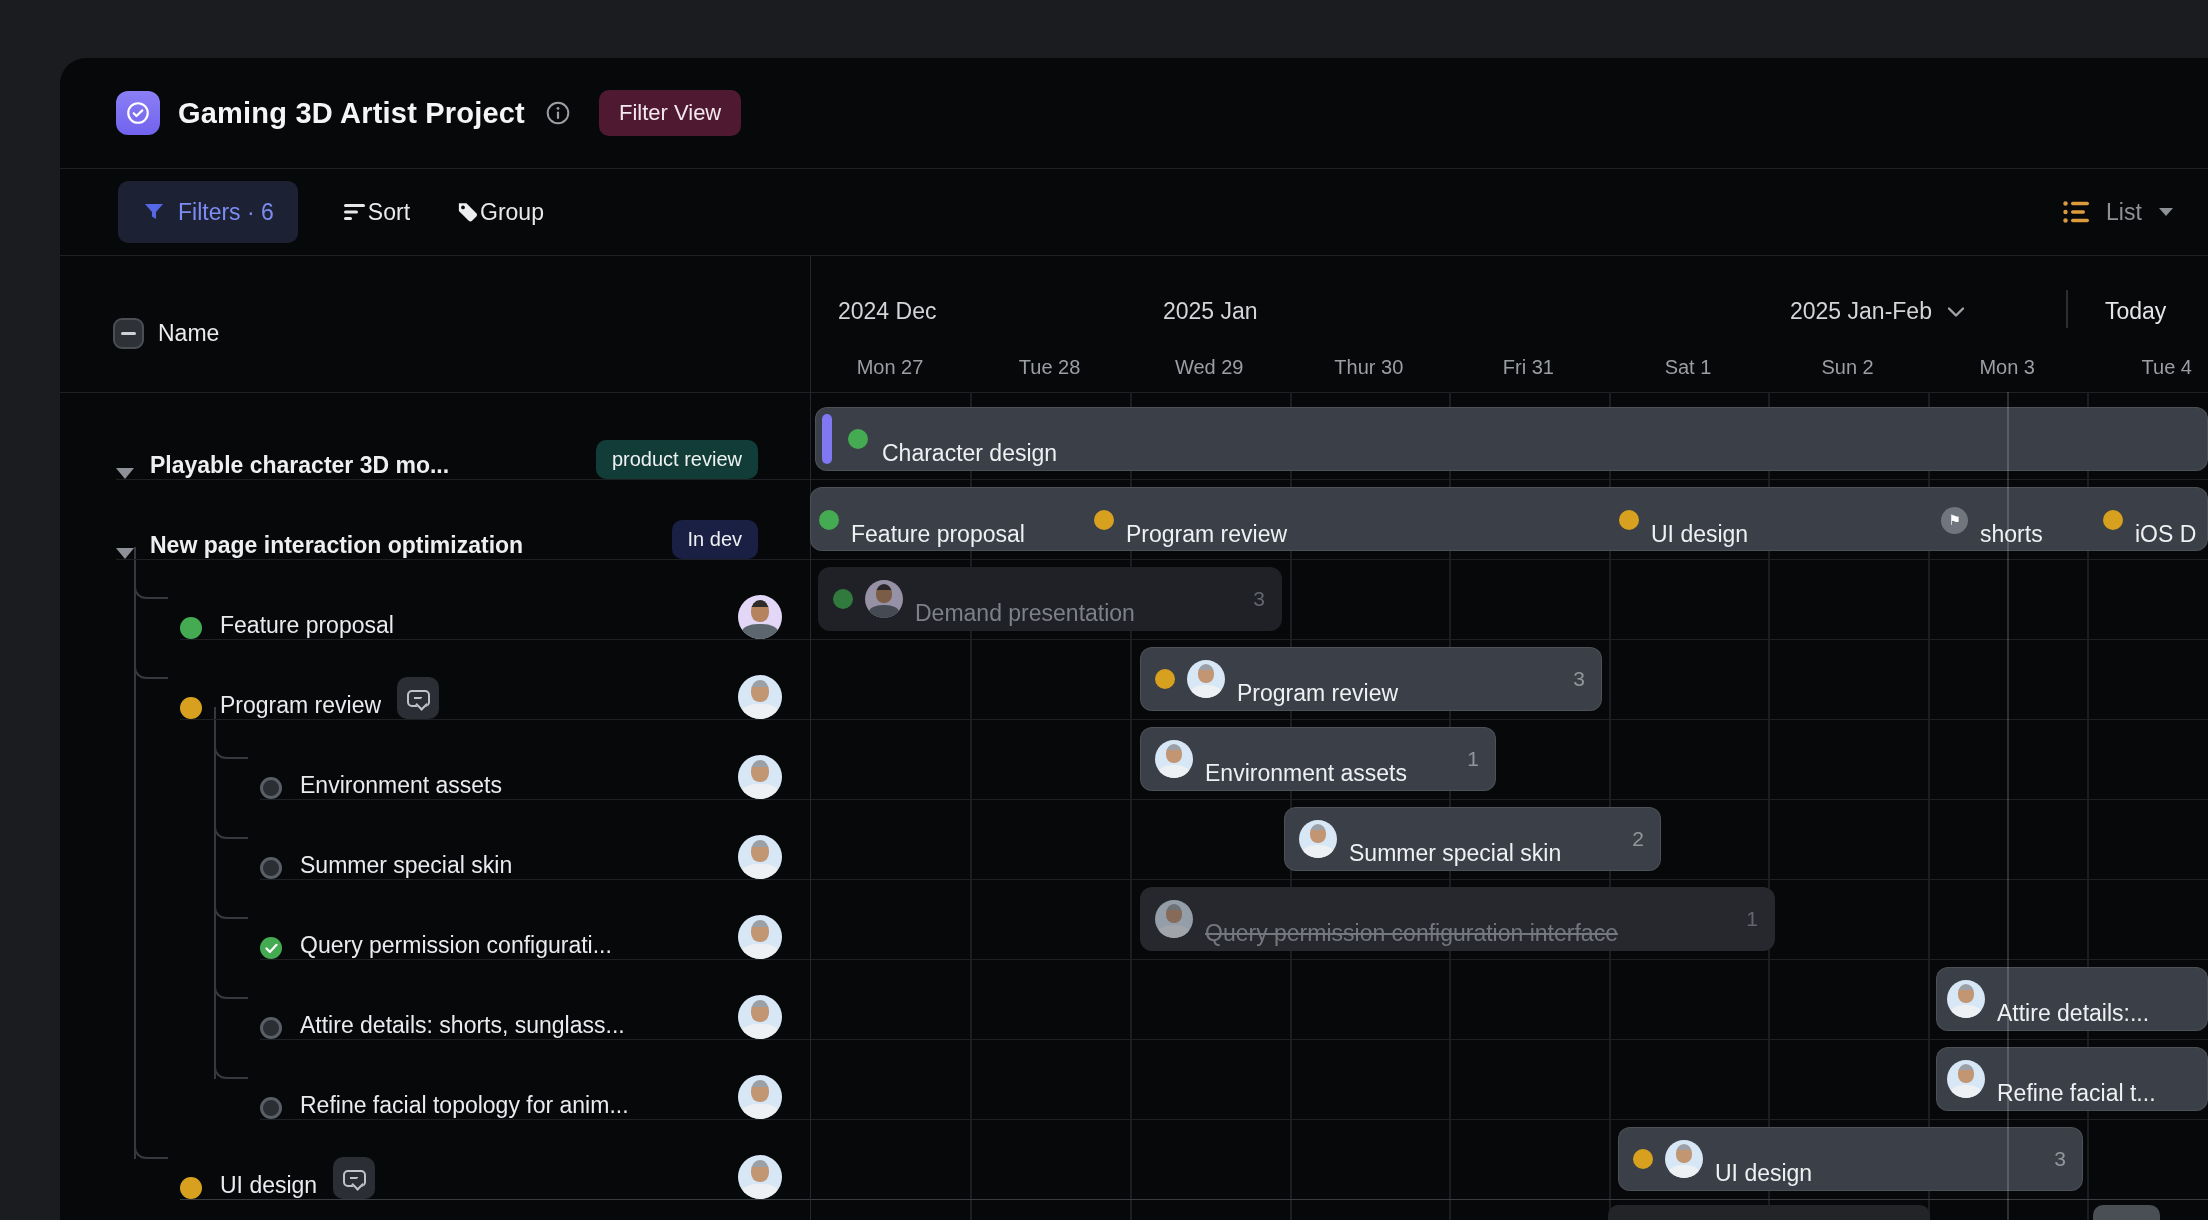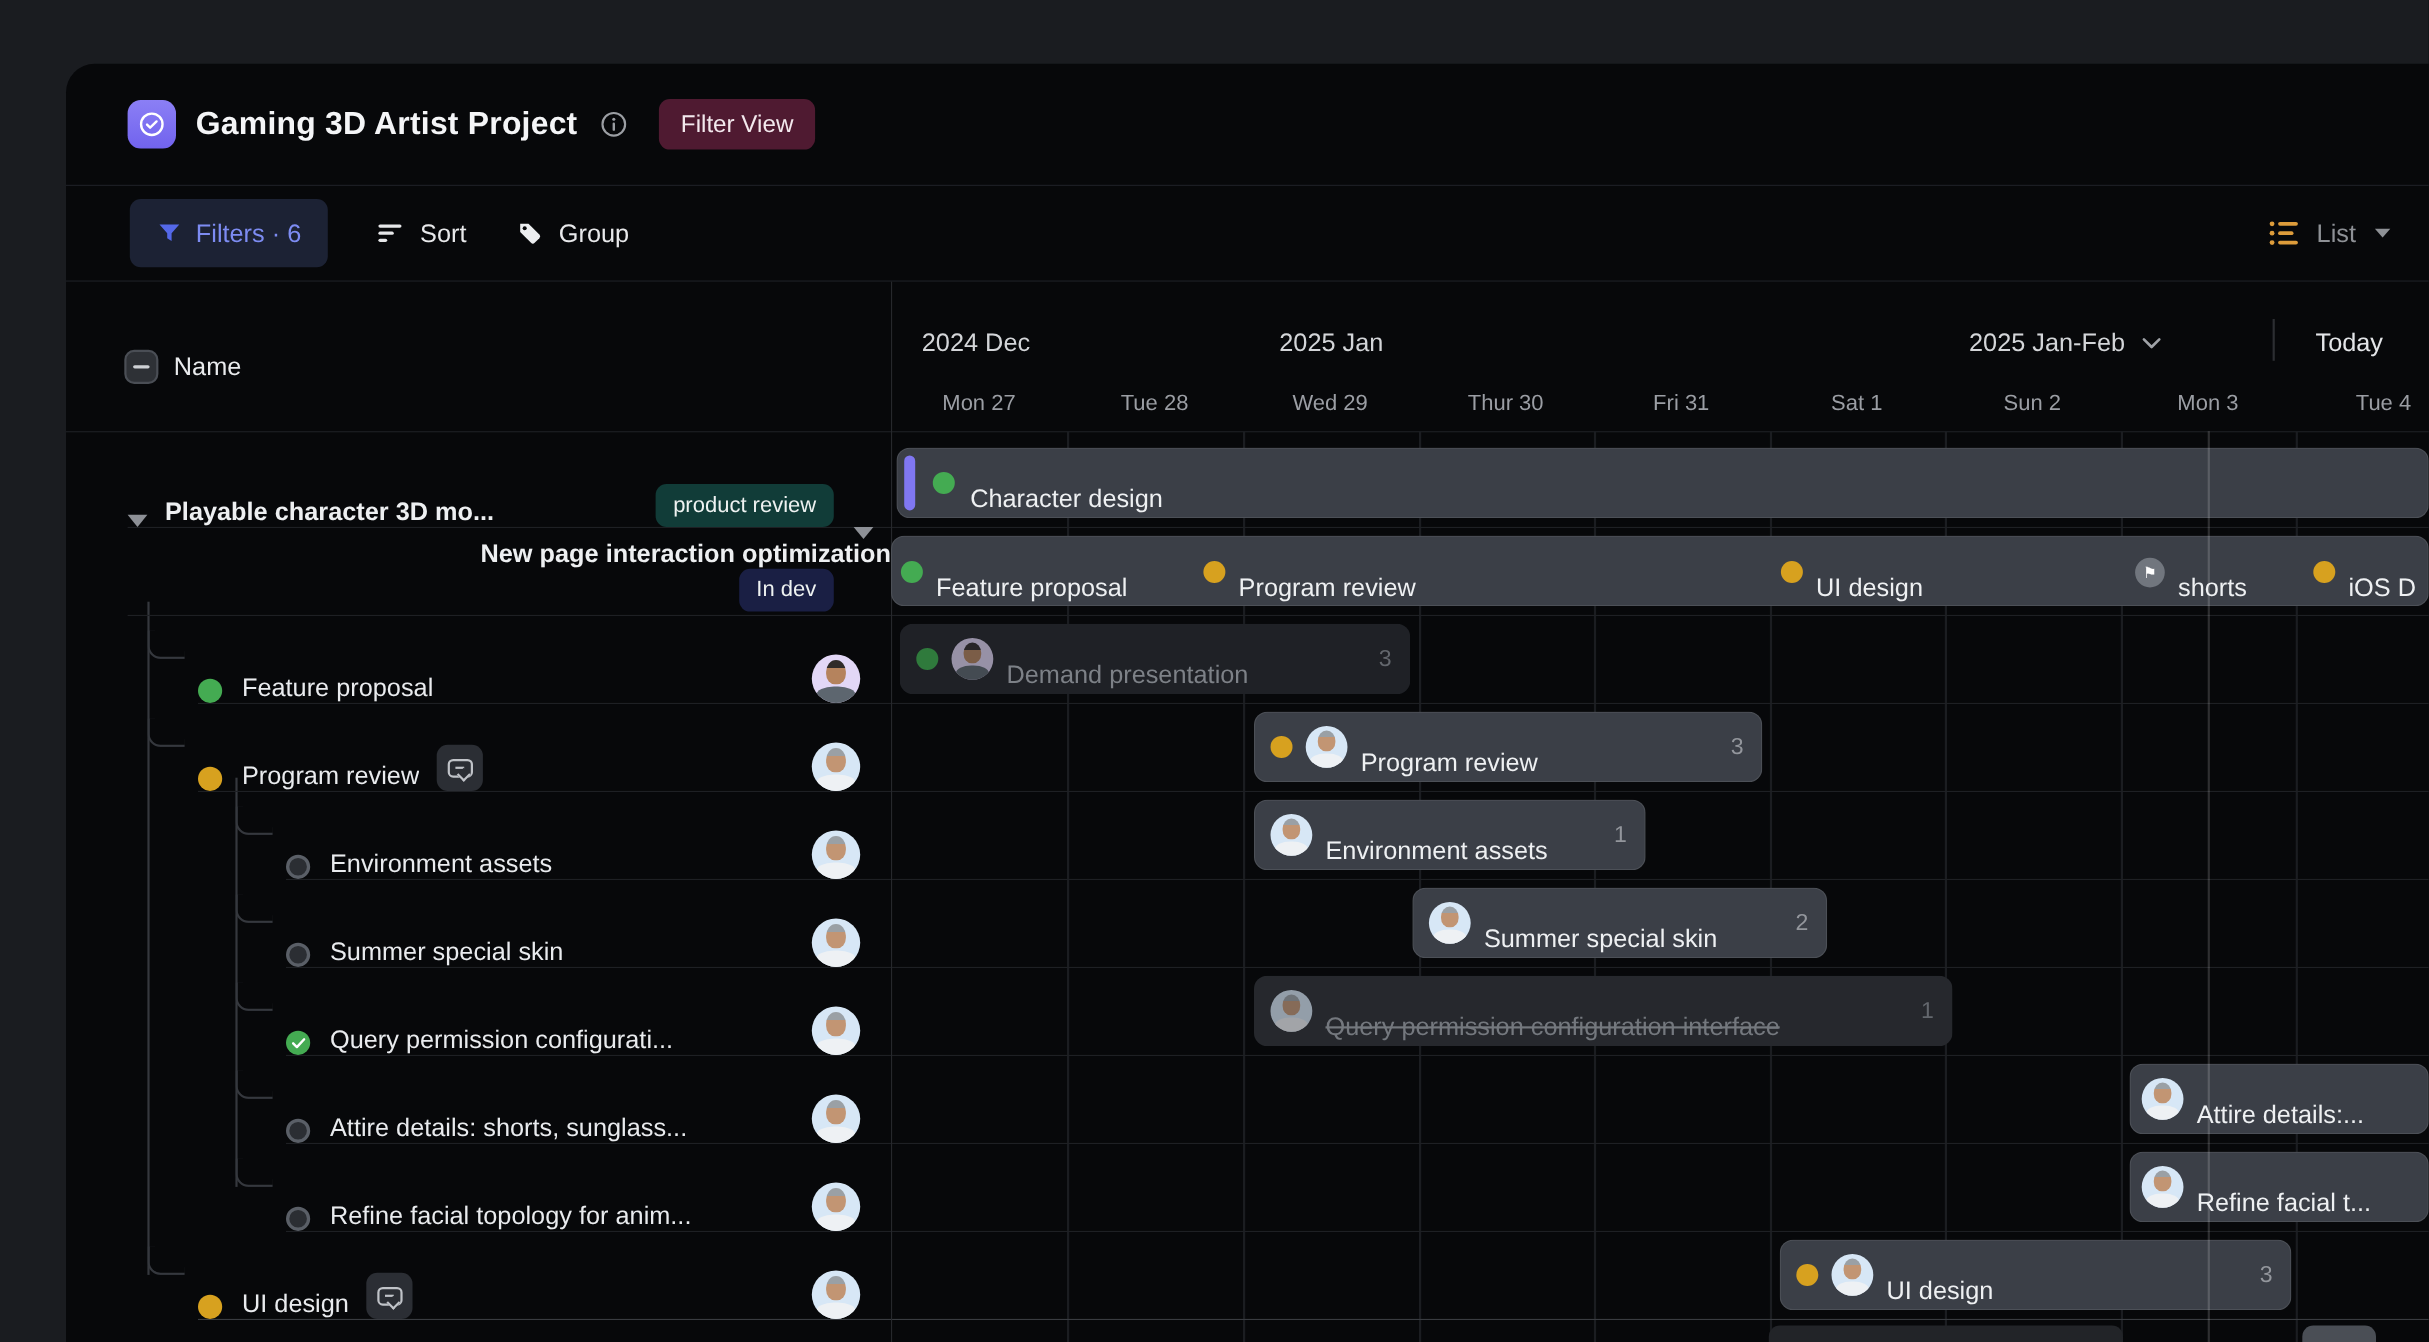--- a/index.html
+++ b/index.html
@@ -21,21 +21,21 @@
                 font-weight:500; padding:10px 20px; border-radius:10px; border:none; }
 
   .hdiv { position:absolute; left:0; width:100%; height:1px; background:#1f2126; }
 
   
   .toolbar { position:absolute; left:0; top:111px; width:100%; height:86px;
              display:flex; align-items:center; padding-left:58px; }
   .chip { display:flex; align-items:center; gap:12px; background:#1c2234;
           border-radius:10px; height:62px; padding:0 24px; }
   .chip-label { color:#7d8cf2; font-size:23px; font-weight:500; }
-  .tbtn { display:flex; align-items:center; gap:14px; margin-left:44px; color:#e8e9eb;
+  .tbtn { display:flex; align-items:center; margin-left:44px; color:#e8e9eb;
           font-size:23px; font-weight:500;justify-content:center; }
   .viewswitch { position:absolute; left:2002px; top:0; height:86px; display:flex;
                 align-items:center; gap:14px; }
   .view-label { color:#8e9196; font-size:23px; }
 
   
   .vdiv-panel { position:absolute; left:750px; top:198px; bottom:0; width:1px; background:#26282c; z-index:6; }
 
   
   .month { position:absolute; top:240px; font-size:23px; font-weight:500; color:#d3d5d8; white-space:nowrap; }
@@ -212,21 +212,21 @@
       <div class="gridline" style="left: 1708px;"></div>
       <div class="gridline" style="left: 1868px;"></div>
       <div class="gridline" style="left: 2027px;"></div>
       <div class="todayline" style="left: 1947px;"></div>
       <div class="prow group" style="top: 341px; padding-left: 56px;">
         <div class="caret"></div>
         <div class="label">Playable character 3D mo...</div>
         <div class="badge" style="background: rgb(17, 60, 56);">product review</div>
       </div>
       <div class="sep" style="top: 421px; left: 56px; background: rgb(30, 32, 36);"></div>
-      <div class="prow group" style="top: 421px; padding-left: 56px; flex-direction: column;">
+      <div class="prow group" style="top: 421px; padding-left: 56px;">
         <div class="caret"></div>
         <div class="label">New page interaction optimization</div>
         <div class="badge" style="background: rgb(26, 31, 68);">In dev</div>
       </div>
       <div class="sep" style="top: 501px; left: 56px; background: rgb(30, 32, 36);"></div>
       <div class="prow task" style="top: 501px; padding-left: 120px;">
         <div class="sdot" style="background: rgb(68, 171, 82);"></div>
         <div class="label">Feature proposal</div>
         <div class="avatar panel-avatar a"></div>
       </div>

